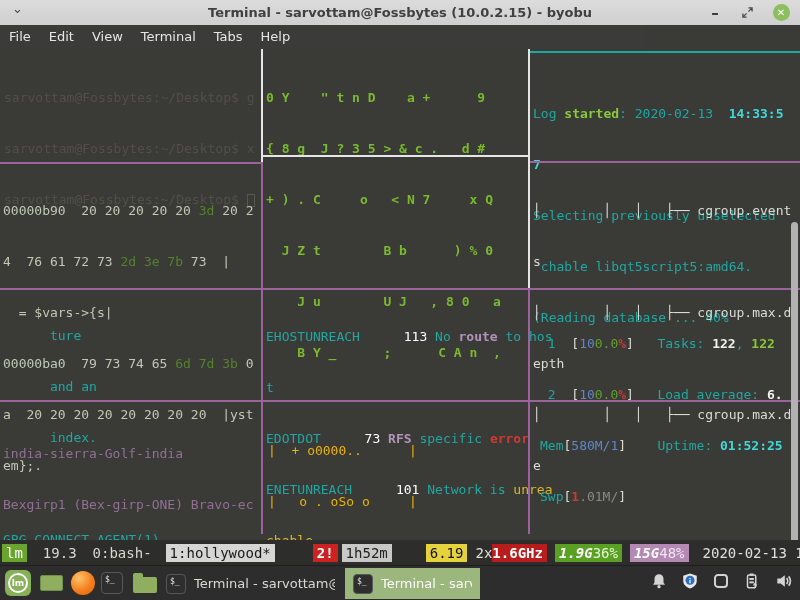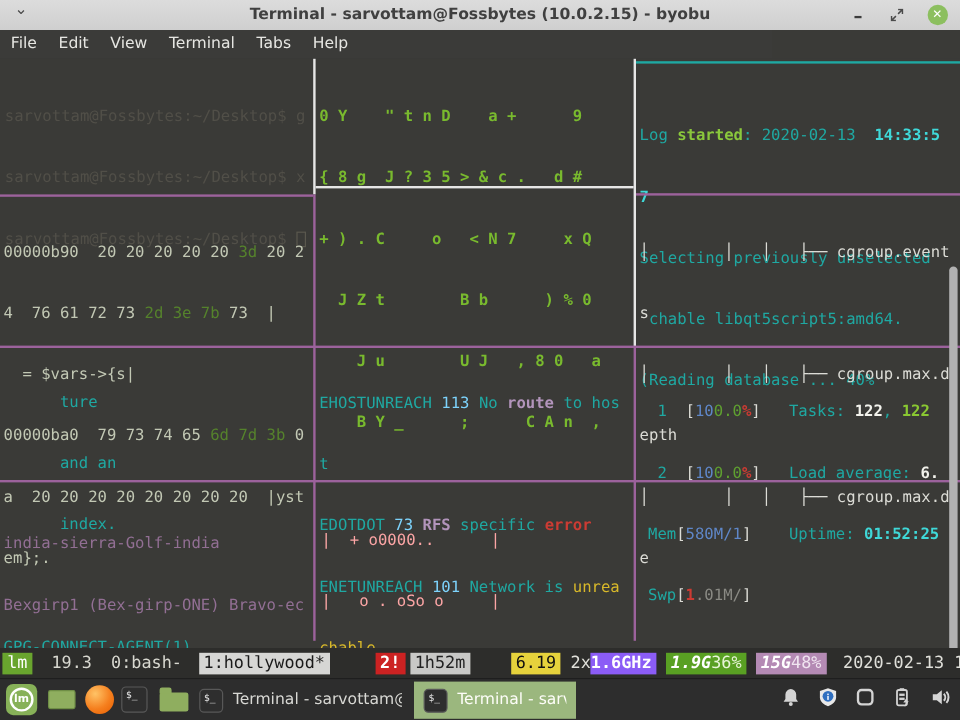--- a/index.html
+++ b/index.html
@@ -32,30 +32,30 @@
 
   .tc-dim   { color:#514f48; }
   .tc-grn   { color:#79ba2e; font-weight:bold; }
   .tc-teal  { color:#1fa8a2; }
   .tc-cyan  { color:#3fd8d8; font-weight:bold; }
   .tc-lime  { color:#8ac83c; font-weight:bold; }
   .tc-hex   { color:#c2c8b4; }
   .tc-dkgrn { color:#55822c; }
   .tc-wh    { color:#dcdcd6; }
   .tc-whb   { color:#f2f2ec; font-weight:bold; }
-  .tc-num   { color:#7dd3fc; }
+  .tc-num   { color:#ffffff;margin-left:36px; }
   .tc-pur   { color:#b294bb; font-weight:bold; }
   .tc-red   { color:#cc3b33; font-weight:bold; }
   .tc-yel   { color:#d8b82a; font-weight:normal; }
   .tc-blue  { color:#5f87c8; }
   .tc-gray  { color:#8a8a84; }
   .tc-grn2  { color:#5fa030; }
   .tc-grnb  { color:#8ac832; font-weight:bold; }
   .tc-mauve { color:#926f94; }
-  .tc-rart  { color:#fca5a5; }
+  .tc-rart  { color:#eab308; }
 
   .divider { position:absolute; }
   .cursor-block { display:inline-block; width:8px; height:13px;
                   border:1px solid #5a584e; vertical-align:middle; }
 
   #scrollbar-thumb { position:absolute; left:791px; top:222px; width:7px; height:340px;
                      background:#b2b2b2; border-radius:4px; }
 
   
   #statusbar { position:absolute; left:0; top:540px; width:800px; height:25px;
@@ -63,21 +63,21 @@
                font-family:"DejaVu Sans Mono", monospace; font-size:14px; }
   .sb-seg { padding:1px 4px; white-space:pre; }
   #sb-logo { background:#69a52e; color:#fff; margin-left:2px; }
   #sb-version { color:#d8d8d0; margin-left:12px; }
   #sb-win0 { color:#d8d8d0; margin-left:8px; }
   #sb-win1 { background:#d6d6d4; color:#1a1a1a; margin-left:10px; }
   #sb-alert { background:#cc2222; color:#fff; font-weight:bold; margin-left:38px; }
   #sb-uptime { background:#c8c8c6; color:#222; margin-left:4px; }
   #sb-load { background:#e6d23c; color:#111; margin-left:34px; }
   #sb-cpucount { color:#e0e0da; margin-left:4px; padding-right:0; }
-  #sb-cpufreq { background:#8b5cf6; color:#fff; padding-left:0; }
+  #sb-cpufreq { background:#b91c1c; color:#fff; padding-left:0; }
   #sb-cpufreq .v { font-weight:bold; }
   #sb-mem { background:#59a023; color:#fff; margin-left:8px; }
   #sb-mem .p { color:#e8f5d8; }
   #sb-disk { background:#b48ab4; color:#fff; margin-left:8px; }
   #sb-disk .p { color:#f0e4f0; }
   #sb-datetime { color:#e0e0da; margin-left:10px; }
 
   
   #taskbar { position:absolute; left:0; top:565px; width:800px; height:35px;
              background:#2d2d2d; border-top:1px solid #1e1e1e; }

